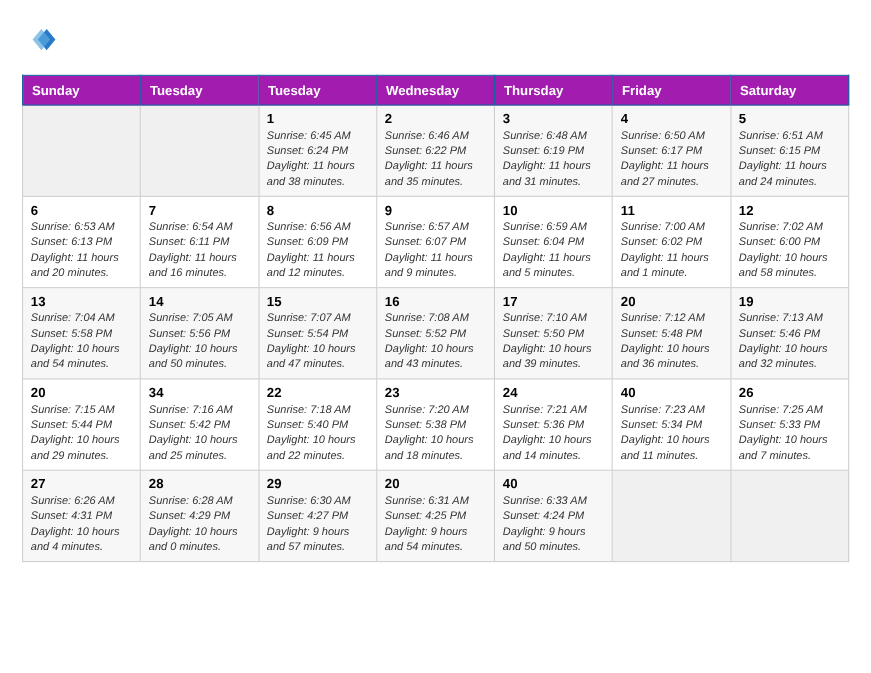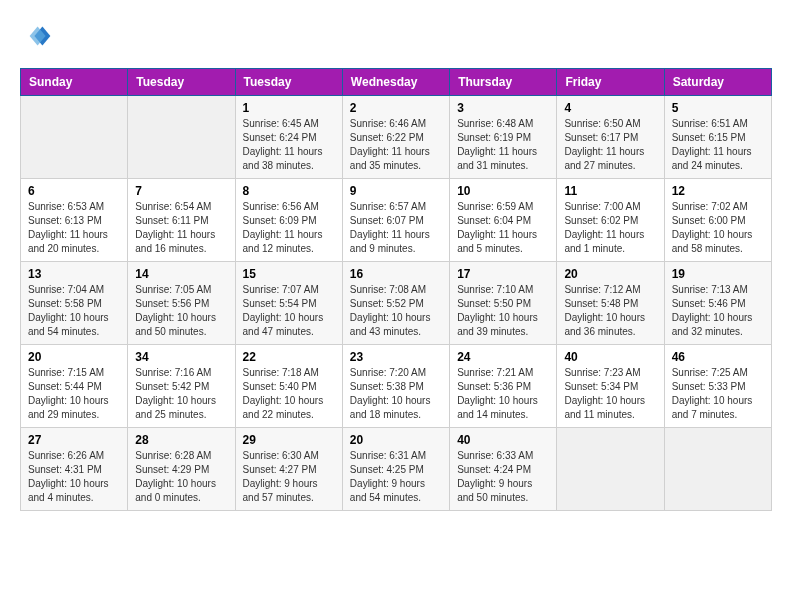--- a/index.html
+++ b/index.html
@@ -77,20 +77,21 @@
     .day-num {
       font-weight: bold;
       font-size: 12px;
       display: block;
       margin-bottom: 2px;
     }
     .day-info {
       color: #333;
       line-height: 1.4;
       font-size: 10px;
+      font-style: italic;
     }
     .empty-cell {
       background: #f0f0f0 !important;
     }
   </style>
 </head>
 <body>
 
 <div class="header">
   <div class="logo">
@@ -225,21 +226,21 @@
         </td>
         <td>
           <span class="day-num">24</span>
           <div class="day-info">Sunrise: 7:21 AM<br>Sunset: 5:36 PM<br>Daylight: 10 hours and 14 minutes.</div>
         </td>
         <td>
           <span class="day-num">40</span>
           <div class="day-info">Sunrise: 7:23 AM<br>Sunset: 5:34 PM<br>Daylight: 10 hours and 11 minutes.</div>
         </td>
         <td>
-          <span class="day-num">46</span>
+          <span class="day-num">26</span>
           <div class="day-info">Sunrise: 7:25 AM<br>Sunset: 5:33 PM<br>Daylight: 10 hours and 7 minutes.</div>
         </td>
       </tr>
       <tr>
         <td>
           <span class="day-num">27</span>
           <div class="day-info">Sunrise: 6:26 AM<br>Sunset: 4:31 PM<br>Daylight: 10 hours and 4 minutes.</div>
         </td>
         <td>
           <span class="day-num">28</span>

